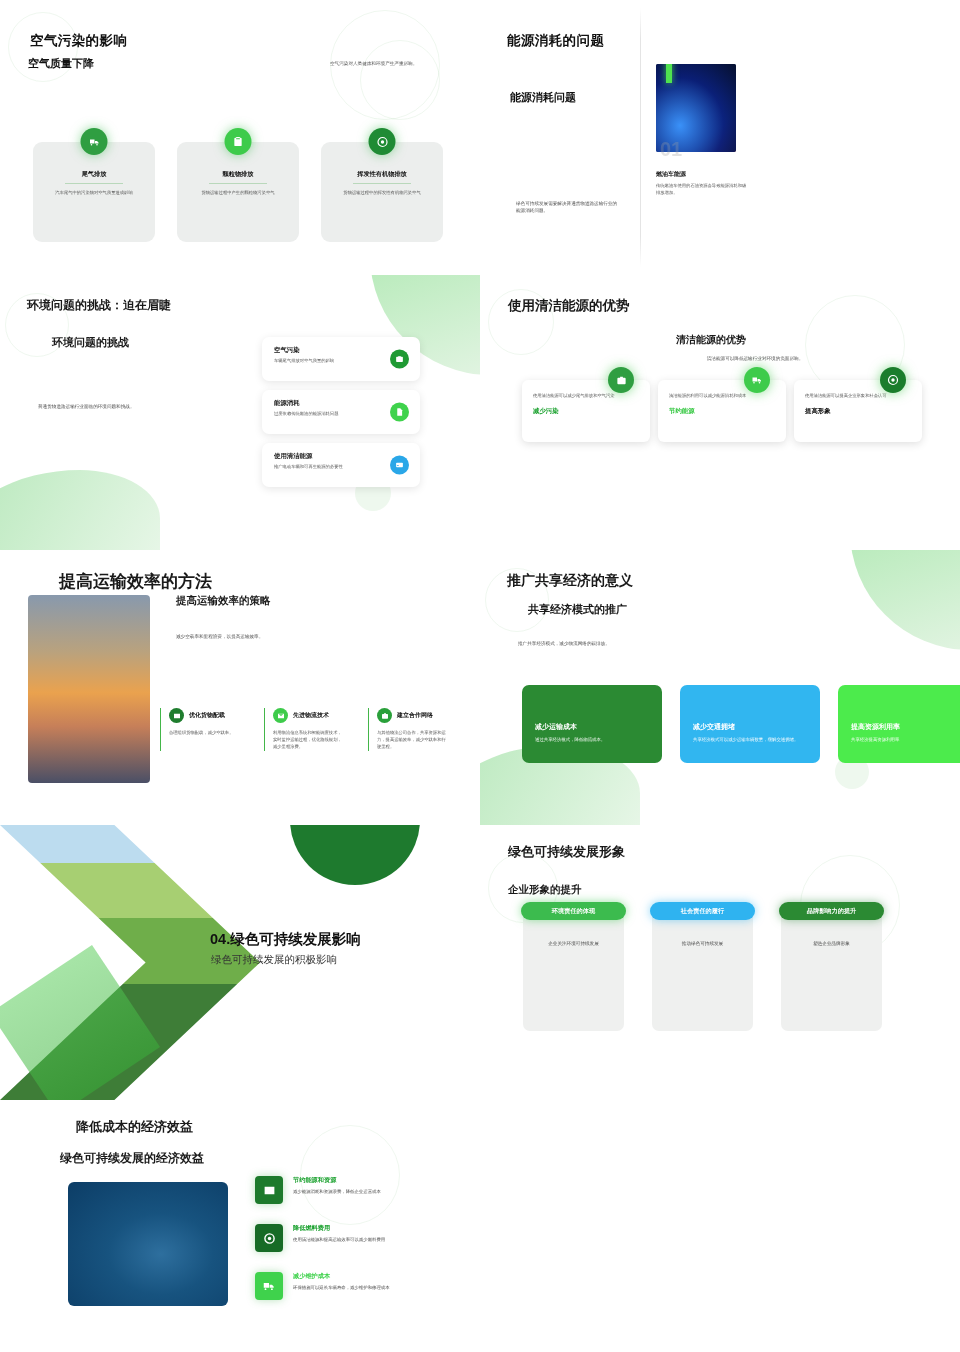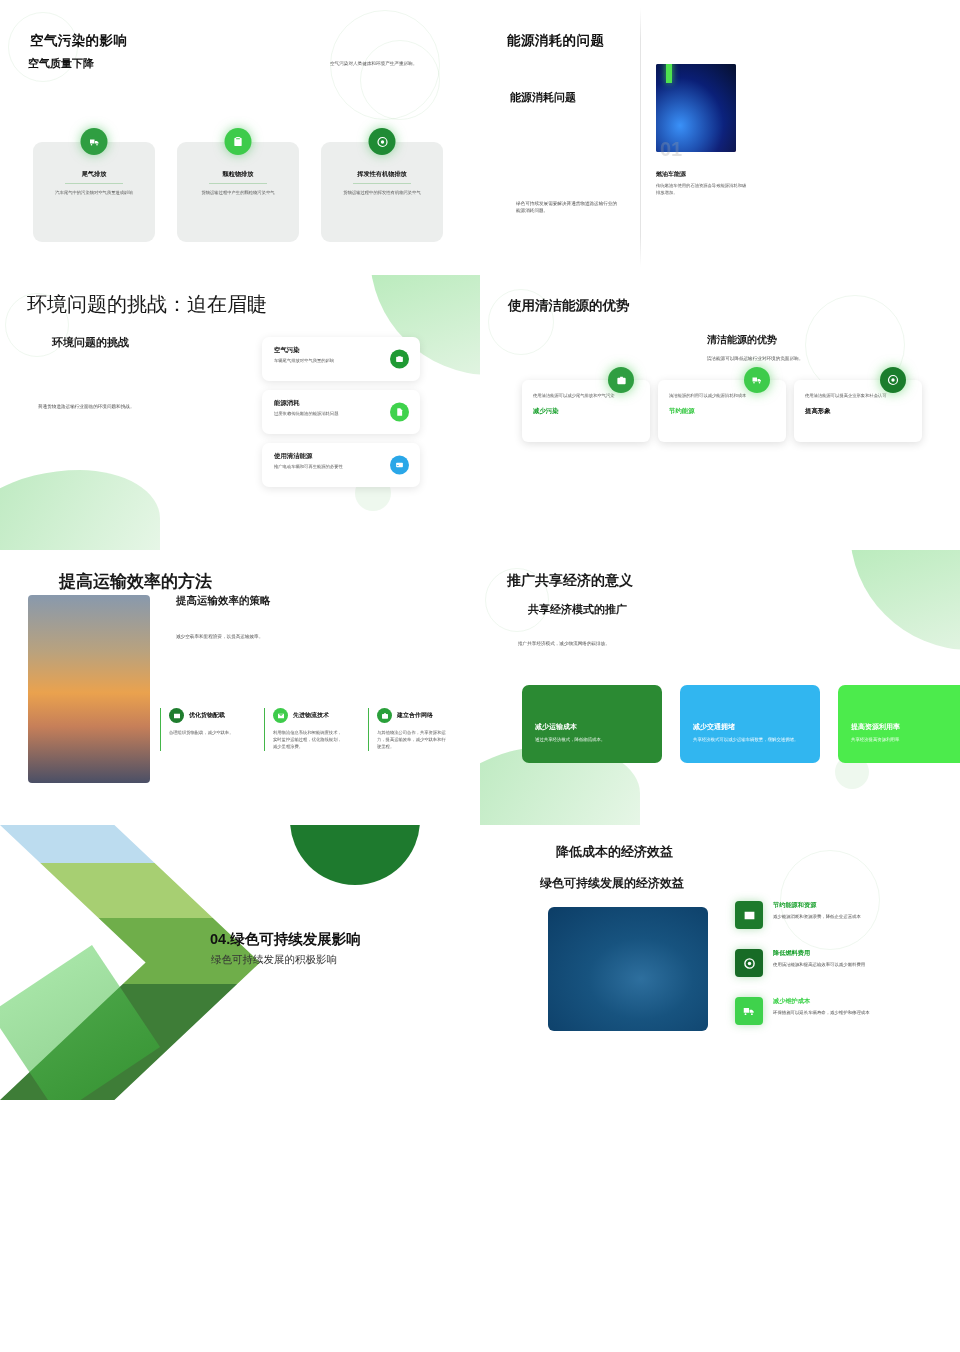--- a/index.html
+++ b/index.html
@@ -78,35 +78,35 @@
              overflow:hidden; }
   .hero-img2{ position:absolute; left:-10px; top:120px; width:170px; height:170px;
               background:linear-gradient(150deg,#6ddc6d,#2aa02a);
               clip-path:polygon(0 40%,60% 0,100% 60%,40% 100%); opacity:.55; }
   .hero-arc{ position:absolute; right:60px; top:-70px; width:130px; height:130px;
              background:#1e7a2e; border-radius:0 0 65px 65px; }
   .hero-t{ position:absolute; left:210px; top:105px; font-size:14.5px; font-weight:bold; color:#111; }
   .hero-s{ position:absolute; left:211px; top:128px; font-size:10.5px; color:#333; }
 
   
-  .s4-title{ position:absolute; left:27px; top:16px; font-size:20px; font-weight:normal; }
+  .s4-title{ position:absolute; left:27px; top:22px; font-size:12px; font-weight:bold; }
   .s4-sub{ position:absolute; left:52px; top:60px; font-size:11px; font-weight:bold; }
   .s4-note{ position:absolute; left:38px; top:128px; width:160px; }
   .s4-list{ position:absolute; left:262px; top:62px; display:flex; flex-direction:column; gap:9px; }
   .s4-item{ width:158px; height:44px; background:#fff; border-radius:7px;
             box-shadow:0 2px 8px rgba(0,0,0,.10); padding:9px 40px 8px 12px; position:relative; }
   .s4-it{ font-size:6.4px; font-weight:bold; color:#111; }
   .s4-id{ font-size:4.3px; color:#555; margin-top:3px; line-height:1.5; }
   .s4-ico{ position:absolute; right:11px; top:50%; transform:translateY(-50%);
            width:19px; height:19px; border-radius:50%; display:flex;
            align-items:center; justify-content:center; }
 
   
   .s5-title{ position:absolute; left:28px; top:22px; font-size:13.5px; font-weight:bold; }
-  .s5-sub{ position:absolute; left:196px; top:58px; font-size:10px; font-weight:bold;margin-left:31px; }
+  .s5-sub{ position:absolute; left:196px; top:58px; font-size:10px; font-weight:bold; }
   .s5-note{ position:absolute; left:180px; top:80px; width:190px; text-align:center; }
   .s5-cards{ position:absolute; left:42px; top:105px; display:flex; gap:8px; }
   .s5-card{ width:128px; height:62px; background:#fff; border-radius:6px;
             box-shadow:0 2px 9px rgba(0,0,0,.13); padding:13px 11px 8px; position:relative; }
   .s5-ico{ position:absolute; right:16px; top:-13px; width:26px; height:26px;
            border-radius:50%; display:flex; align-items:center; justify-content:center;
            box-shadow:0 0 12px rgba(60,200,70,.6); }
   .s5-lbl{ font-size:6.4px; font-weight:bold; margin-top:7px; }
 
   
@@ -384,20 +384,42 @@
   <section class="slide">
     <div class="hero-arc"></div>
     <div class="hero-img">
       <div class="ph ph-road"></div>
     </div>
     <div class="hero-img2"></div>
     <div class="hero-t">04.绿色可持续发展影响</div>
     <div class="hero-s">绿色可持续发展的积极影响</div>
   </section>
 
+  <section class="slide">
+    <div class="ring" style="left:8px;top:28px;width:70px;height:70px;"></div>
+    <div class="ring" style="left:320px;top:30px;width:100px;height:100px;"></div>
+
+    <div class="s8-title">绿色可持续发展形象</div>
+    <div class="s8-sub">企业形象的提升</div>
+
+    <div class="s8-cards">
+      <div class="s8-card">
+        <div class="s8-pill" style="background:#3cbb4e;box-shadow:0 0 10px rgba(60,200,80,.55)">环境责任的体现</div>
+        <div class="s8-d">企业关注环境可持续发展</div>
+      </div>
+      <div class="s8-card">
+        <div class="s8-pill" style="background:#2fb3f0;box-shadow:0 0 10px rgba(50,180,240,.55)">社会责任的履行</div>
+        <div class="s8-d">推动绿色可持续发展</div>
+      </div>
+      <div class="s8-card">
+        <div class="s8-pill" style="background:#2b8a33;box-shadow:0 0 10px rgba(45,140,60,.5)">品牌影响力的提升</div>
+        <div class="s8-d">塑造企业品牌形象</div>
+      </div>
+    </div>
+  </section>
 
   <section class="slide">
     <div class="ring" style="left:300px;top:25px;width:100px;height:100px;"></div>
 
     <div class="s9-title">降低成本的经济效益</div>
     <div class="s9-sub">绿色可持续发展的经济效益</div>
     <div class="s9-img">
       <div class="ph ph-ship"></div>
     </div>
 

